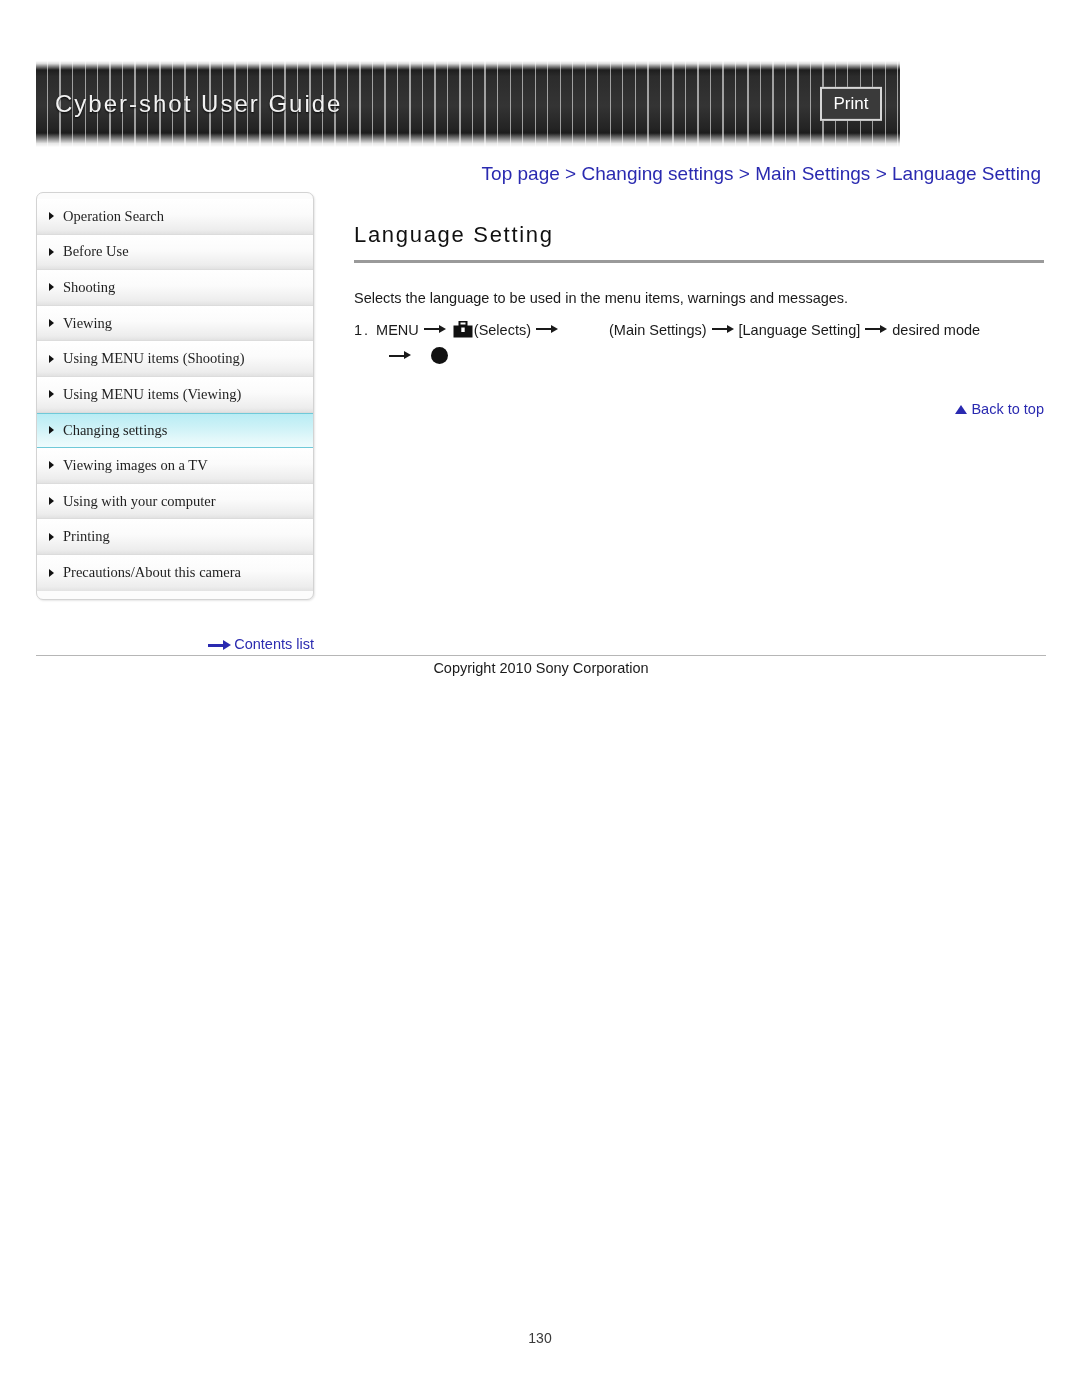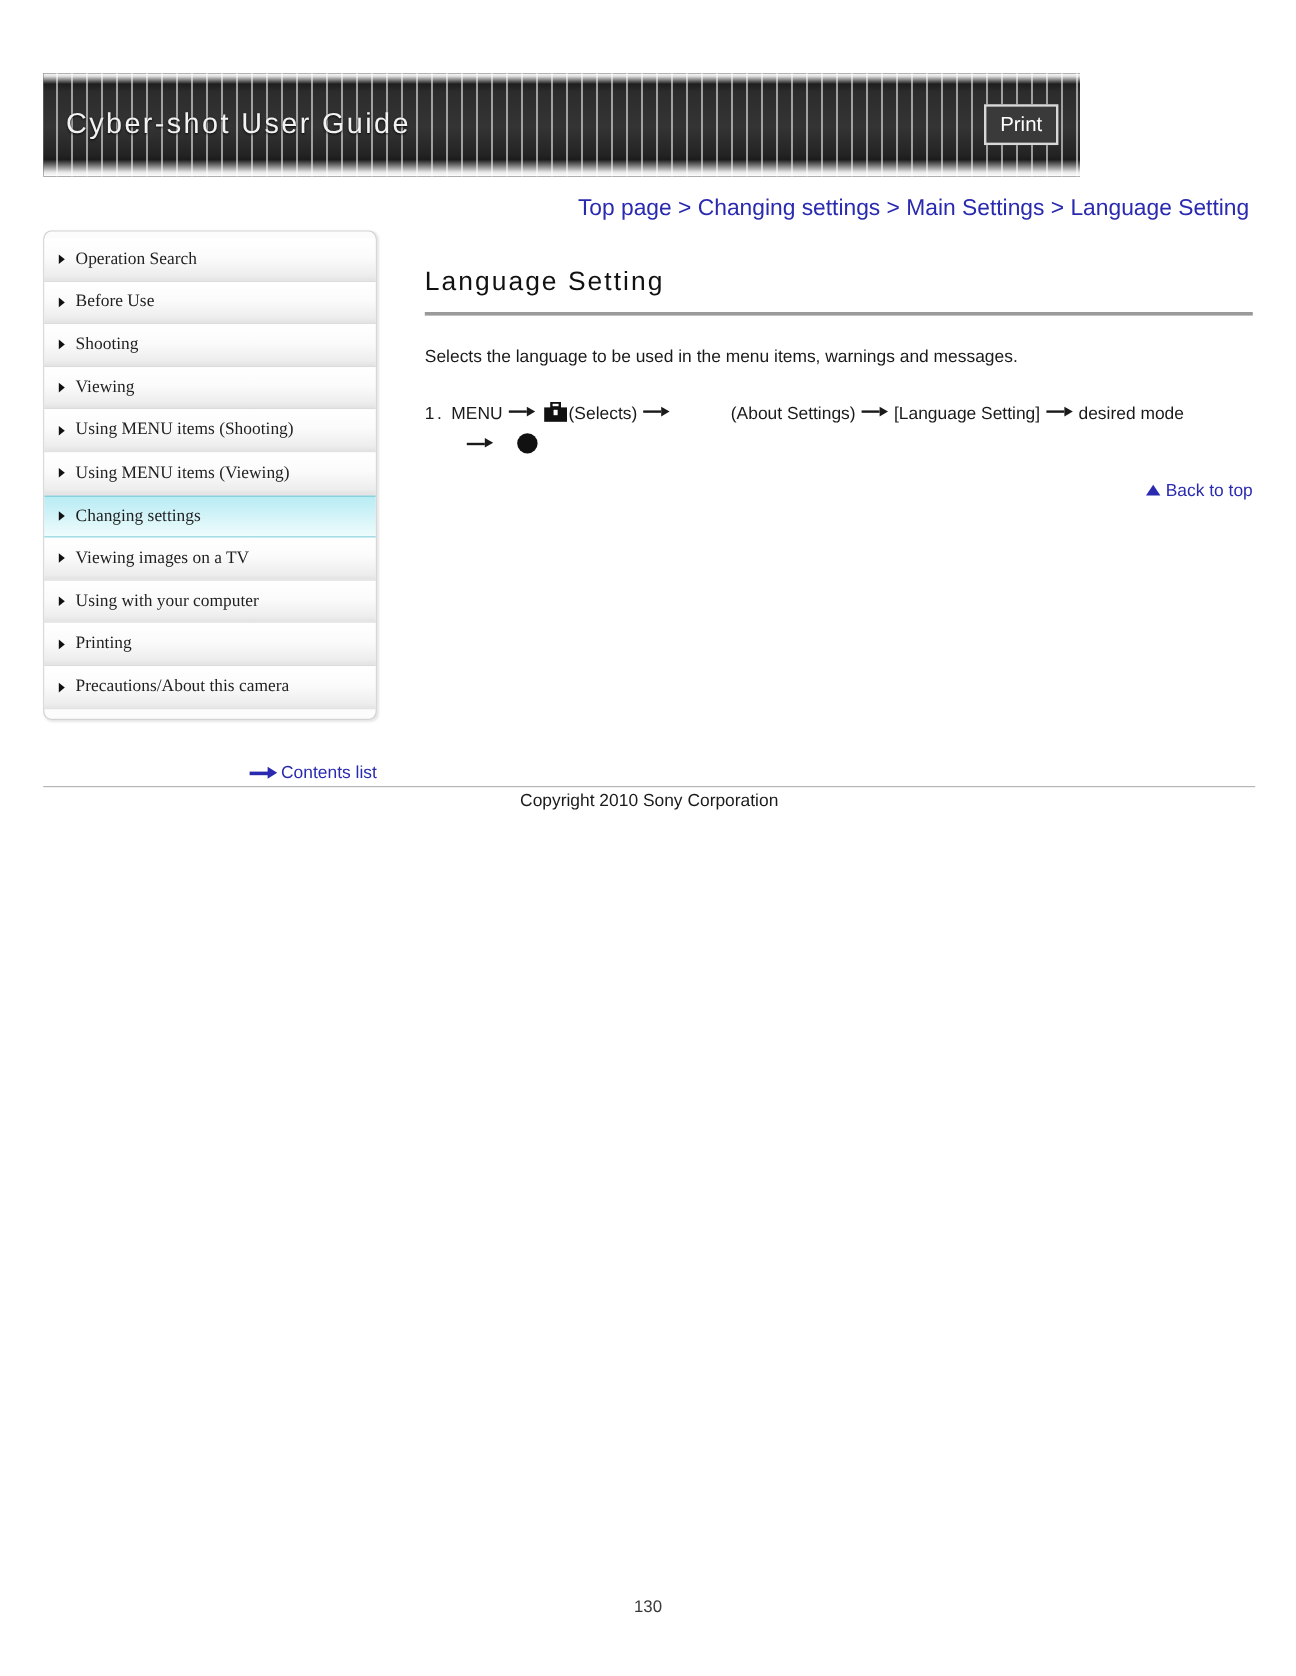--- a/index.html
+++ b/index.html
@@ -171,21 +171,21 @@
   }
   .title-rule {
     height: 3px;
     background: #9a9a9a;
     width: 690px;
     margin-bottom: 25px;
   }
   .intro-text {
     font-size: 14.5px;
     color: #1a1a1a;
-    margin-bottom: 24px;
+    margin-bottom: 9px;
     line-height: 1.5;
   }
   .step-line {
     font-size: 14.5px;
     color: #1a1a1a;
     line-height: 1.55;
     white-space: nowrap;
   }
   .step-line .num { margin-right: 6px; letter-spacing: 2px; }
   .arr {
@@ -344,21 +344,21 @@
 <div class="main">
   <h1 class="page-title">Language Setting</h1>
   <div class="title-rule"></div>
   <div class="intro-text">Selects the language to be used in the menu items, warnings and messages.</div>
 
   <div class="step-line">
     <span class="num">1.</span><span>MENU</span><span class="arr"></span><span class="toolbox-icon"><svg viewBox="0 0 20 17" width="20" height="17" xmlns="http://www.w3.org/2000/svg">
           <rect x="6.5" y="0.5" width="7" height="4" fill="none" stroke="#111" stroke-width="2"></rect>
           <rect x="0.5" y="4.5" width="19" height="12" fill="#111"></rect>
           <rect x="8.3" y="6.5" width="3.4" height="4.5" fill="#fff"></rect>
-        </svg></span><span>(Selects)</span><span class="arr"></span><span style="display:inline-block;width:46px"></span><span>(About Settings)</span><span class="arr"></span><span>[Language Setting]</span><span class="arr"></span><span>desired mode</span>
+        </svg></span><span>(Selects)</span><span class="arr"></span><span style="display:inline-block;width:46px"></span><span>(Main Settings)</span><span class="arr"></span><span>[Language Setting]</span><span class="arr"></span><span>desired mode</span>
   </div>
   <div class="step-line step-line-2">
     <span class="arr"></span><span class="circle-icon"></span>
   </div>
 </div>
 
 <div class="back-to-top">
   <span class="tri-up-icon"></span><span>Back to top</span>
 </div>
 

